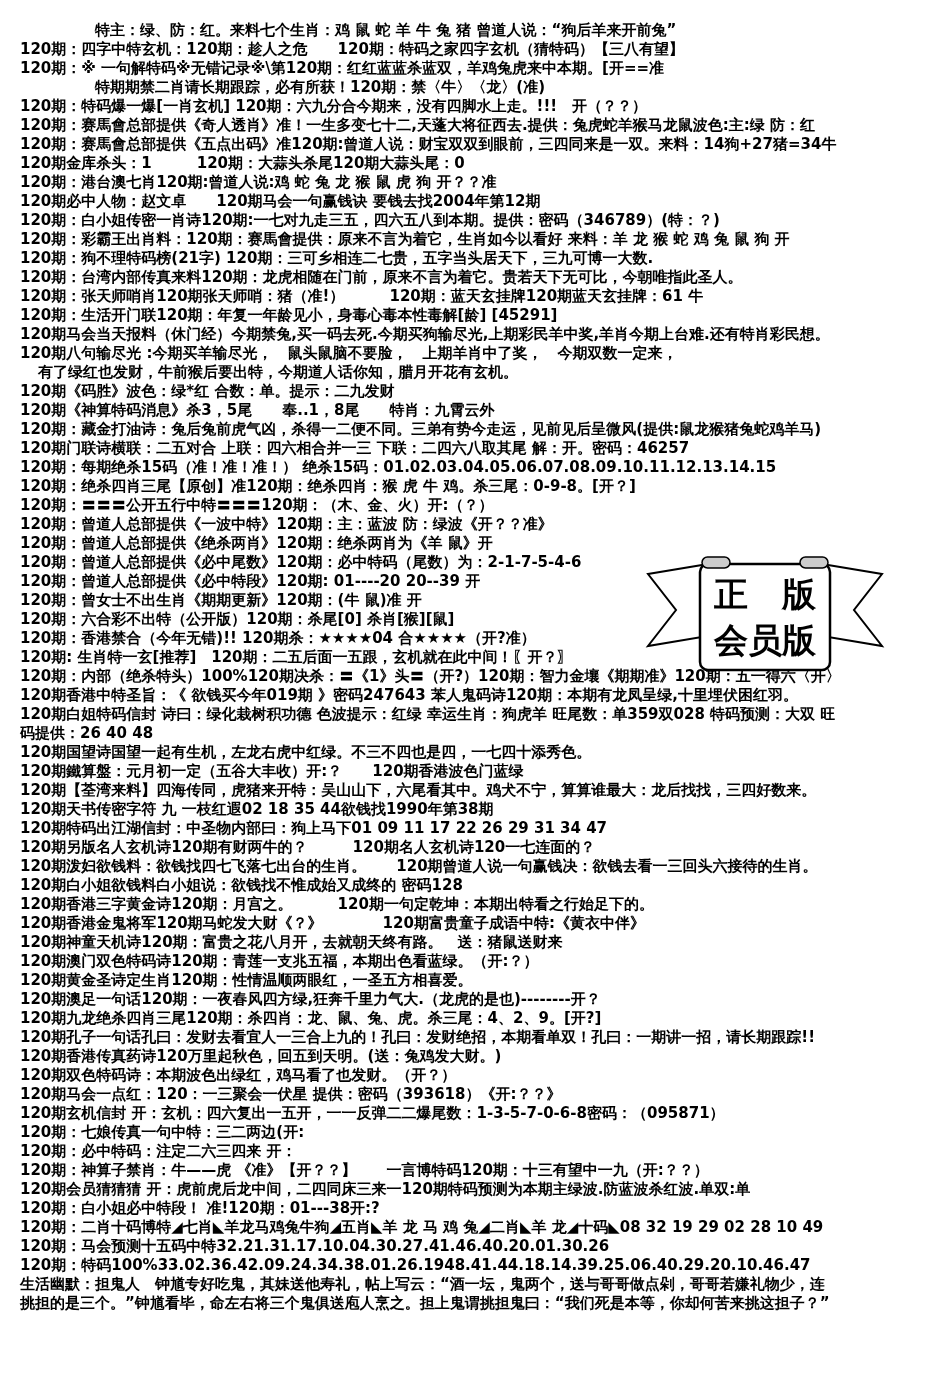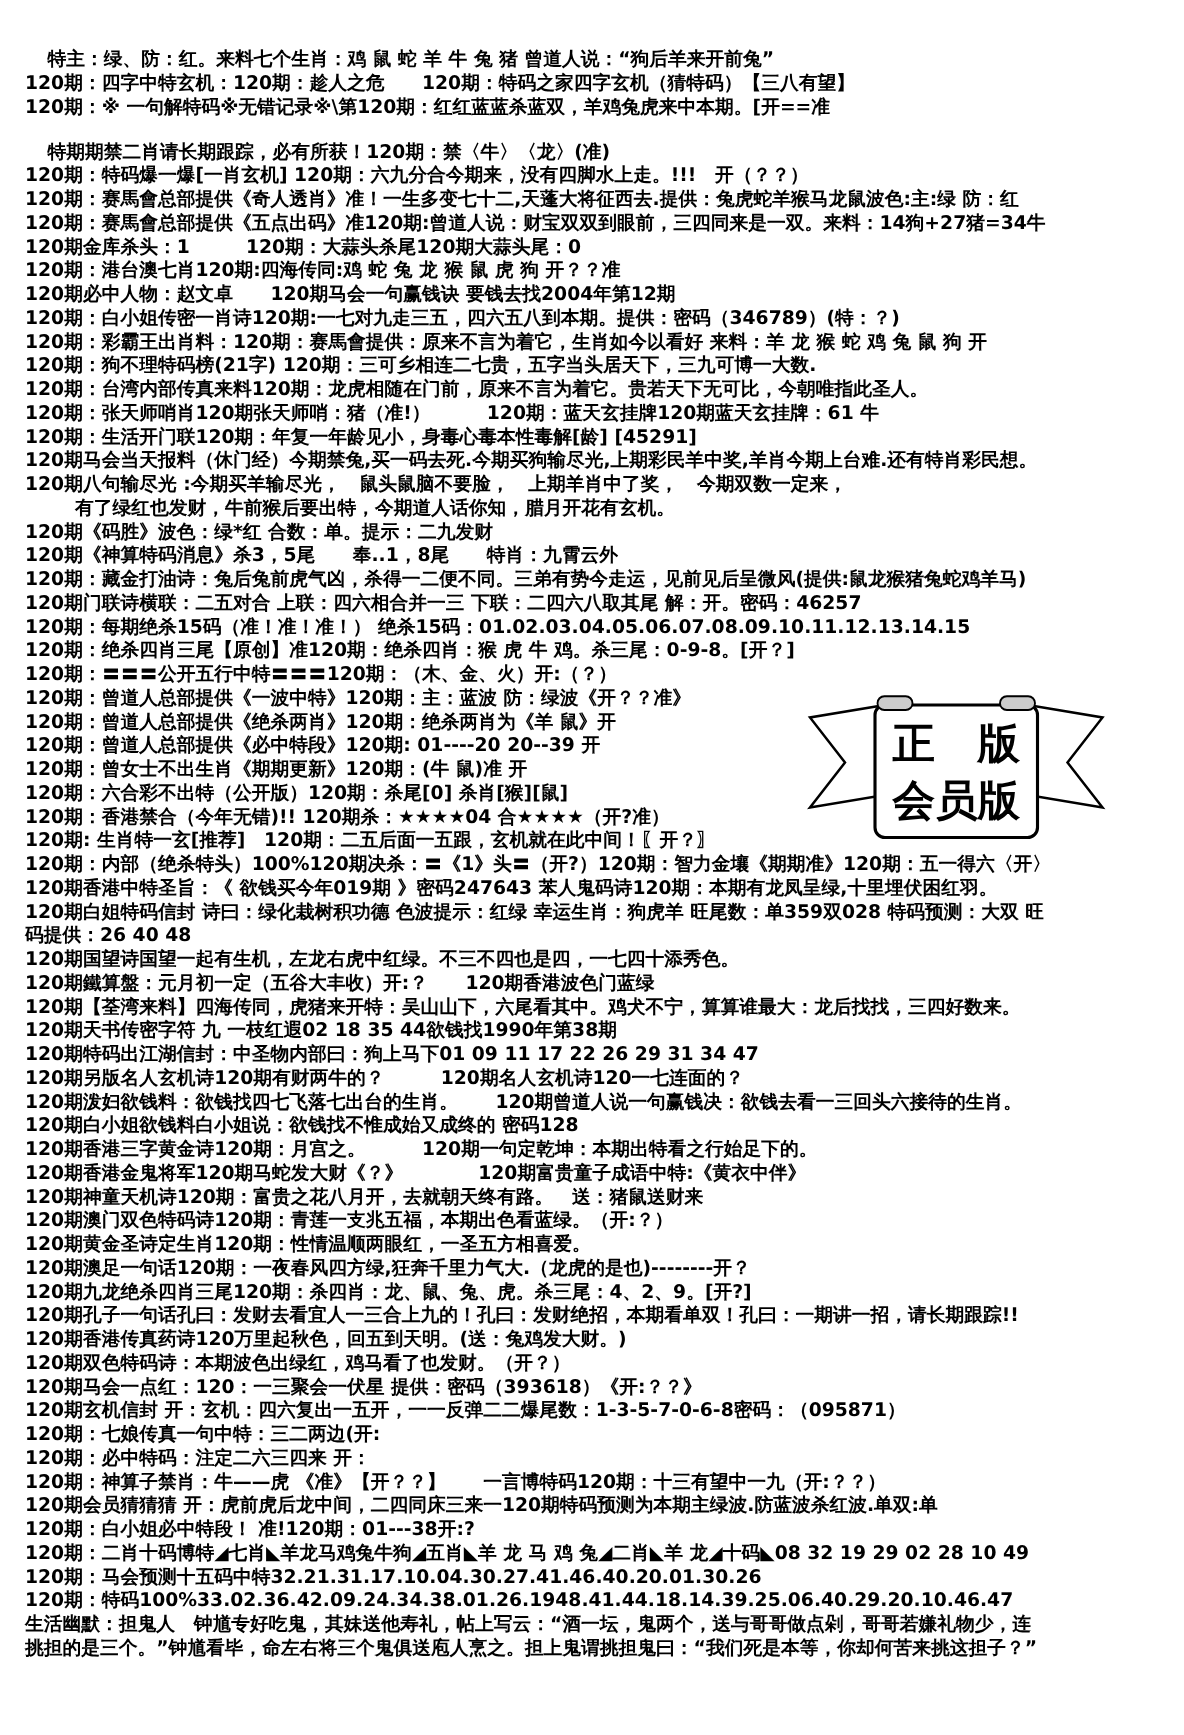--- a/index.html
+++ b/index.html
@@ -28,22 +28,22 @@
     font-weight: bold;
     color: #000000;
     white-space: nowrap;
     padding-left: 20px;
   }
   .line .txt {
     display: inline-block;
     white-space: nowrap;
     transform-origin: left center;
   }
-  .line.ind1 { padding-left: 38px; margin-top: 17px; }
-  .line.ind2 { padding-left: 60px; }
+  .line.ind1 { padding-left: 95px; }
+  .line.ind2 { padding-left: 38px; }
   .ribbon {
     position: absolute;
     left: 640px;
     top: 550px;
     width: 250px;
     height: 130px;
     text-align: right;
   }
   .ribbon svg { display: block; width: 250px; height: 130px; }
   .ribbon text {
@@ -59,40 +59,41 @@
 
   <div class="lines">
       <div class="line ind1"><span class="txt">特主：绿、防：红。来料七个生肖：鸡 鼠 蛇 羊 牛 兔 猪 曾道人说：“狗后羊来开前兔”</span></div>
       <div class="line"><span class="txt">120期：四字中特玄机：120期：趁人之危　　120期：特码之家四字玄机（猜特码）【三八有望】</span></div>
       <div class="line"><span class="txt">120期：※ 一句解特码※无错记录※\第120期：红红蓝蓝杀蓝双，羊鸡兔虎来中本期。[开==准</span></div>
       <div class="line ind1"><span class="txt">特期期禁二肖请长期跟踪，必有所获！120期：禁〈牛〉〈龙〉(准)</span></div>
       <div class="line"><span class="txt">120期：特码爆一爆[一肖玄机] 120期：六九分合今期来，没有四脚水上走。!!!　开（？？）</span></div>
       <div class="line"><span class="txt">120期：赛馬會总部提供《奇人透肖》准！一生多变七十二,天蓬大将征西去.提供：兔虎蛇羊猴马龙鼠波色:主:绿 防：红</span></div>
       <div class="line"><span class="txt">120期：赛馬會总部提供《五点出码》准120期:曾道人说：财宝双双到眼前，三四同来是一双。来料：14狗+27猪=34牛</span></div>
       <div class="line"><span class="txt">120期金库杀头：1　　　120期：大蒜头杀尾120期大蒜头尾：0</span></div>
-      <div class="line"><span class="txt">120期：港台澳七肖120期:四海传同:鸡 蛇 兔 龙 猴 鼠 虎 狗 开？？准</span></div>
+      <div class="line"><span class="txt">120期：港台澳七肖120期:曾道人说:鸡 蛇 兔 龙 猴 鼠 虎 狗 开？？准</span></div>
       <div class="line"><span class="txt">120期必中人物：赵文卓　　120期马会一句赢钱诀 要钱去找2004年第12期</span></div>
       <div class="line"><span class="txt">120期：白小姐传密一肖诗120期:一七对九走三五，四六五八到本期。提供：密码（346789）(特：？)</span></div>
       <div class="line"><span class="txt">120期：彩霸王出肖料：120期：赛馬會提供：原来不言为着它，生肖如今以看好 来料：羊 龙 猴 蛇 鸡 兔 鼠 狗 开</span></div>
       <div class="line"><span class="txt">120期：狗不理特码榜(21字)  120期：三可乡相连二七贵，五字当头居天下，三九可博一大数.</span></div>
       <div class="line"><span class="txt">120期：台湾内部传真来料120期：龙虎相随在门前，原来不言为着它。贵若天下无可比，今朝唯指此圣人。</span></div>
       <div class="line"><span class="txt">120期：张天师哨肖120期张天师哨：猪（准!）　　　120期：蓝天玄挂牌120期蓝天玄挂牌：61 牛</span></div>
       <div class="line"><span class="txt">120期：生活开门联120期：年复一年龄见小，身毒心毒本性毒解[龄] [45291]</span></div>
       <div class="line"><span class="txt">120期马会当天报料（休门经）今期禁兔,买一码去死.今期买狗输尽光,上期彩民羊中奖,羊肖今期上台难.还有特肖彩民想。</span></div>
       <div class="line"><span class="txt">120期八句输尽光 :今期买羊输尽光，　鼠头鼠脑不要脸，　上期羊肖中了奖，　今期双数一定来，</span></div>
       <div class="line ind2"><span class="txt">有了绿红也发财，牛前猴后要出特，今期道人话你知，腊月开花有玄机。</span></div>
       <div class="line"><span class="txt">120期《码胜》波色：绿*红 合数：单。提示：二九发财</span></div>
       <div class="line"><span class="txt">120期《神算特码消息》杀3，5尾　　奉..1，8尾　　特肖：九霄云外</span></div>
       <div class="line"><span class="txt">120期：藏金打油诗：兔后兔前虎气凶，杀得一二便不同。三弟有势今走运，见前见后呈微风(提供:鼠龙猴猪兔蛇鸡羊马)</span></div>
       <div class="line"><span class="txt">120期门联诗横联：二五对合 上联：四六相合并一三 下联：二四六八取其尾 解：开。密码：46257</span></div>
       <div class="line"><span class="txt">120期：每期绝杀15码（准！准！准！） 绝杀15码：01.02.03.04.05.06.07.08.09.10.11.12.13.14.15</span></div>
       <div class="line"><span class="txt">120期：绝杀四肖三尾【原创】准120期：绝杀四肖：猴 虎 牛 鸡。杀三尾：0-9-8。[开？]</span></div>
       <div class="line"><span class="txt">120期：〓〓〓公开五行中特〓〓〓120期：（木、金、火）开:（？）</span></div>
       <div class="line"><span class="txt">120期：曾道人总部提供《一波中特》120期：主：蓝波 防：绿波《开？？准》</span></div>
       <div class="line"><span class="txt">120期：曾道人总部提供《绝杀两肖》120期：绝杀两肖为《羊 鼠》开</span></div>
+      <div class="line"><span class="txt">120期：曾道人总部提供《必中尾数》120期：必中特码（尾数）为：2-1-7-5-4-6</span></div>
       <div class="line"><span class="txt">120期：曾道人总部提供《必中特段》120期: 01----20 20--39 开</span></div>
       <div class="line"><span class="txt">120期：曾女士不出生肖《期期更新》120期：(牛 鼠)准 开</span></div>
       <div class="line"><span class="txt">120期：六合彩不出特（公开版）120期：杀尾[0]  杀肖[猴][鼠]</span></div>
       <div class="line"><span class="txt">120期：香港禁合（今年无错)!! 120期杀：★★★★04 合★★★★（开?准）</span></div>
       <div class="line"><span class="txt">120期: 生肖特一玄[推荐]　120期：二五后面一五跟，玄机就在此中间！〖开？〗</span></div>
       <div class="line"><span class="txt">120期：内部（绝杀特头）100%120期决杀：〓《1》头〓（开?）120期：智力金壤《期期准》120期：五一得六〈开〉</span></div>
       <div class="line"><span class="txt">120期香港中特圣旨：《 欲钱买今年019期 》密码247643 苯人鬼码诗120期：本期有龙凤呈绿,十里埋伏困红羽。</span></div>
       <div class="line"><span class="txt">120期白姐特码信封 诗曰：绿化栽树积功德 色波提示：红绿 幸运生肖：狗虎羊 旺尾数：单359双028 特码预测：大双 旺</span></div>
       <div class="line"><span class="txt">码提供：26 40 48</span></div>
       <div class="line"><span class="txt">120期国望诗国望一起有生机，左龙右虎中红绿。不三不四也是四，一七四十添秀色。</span></div>

